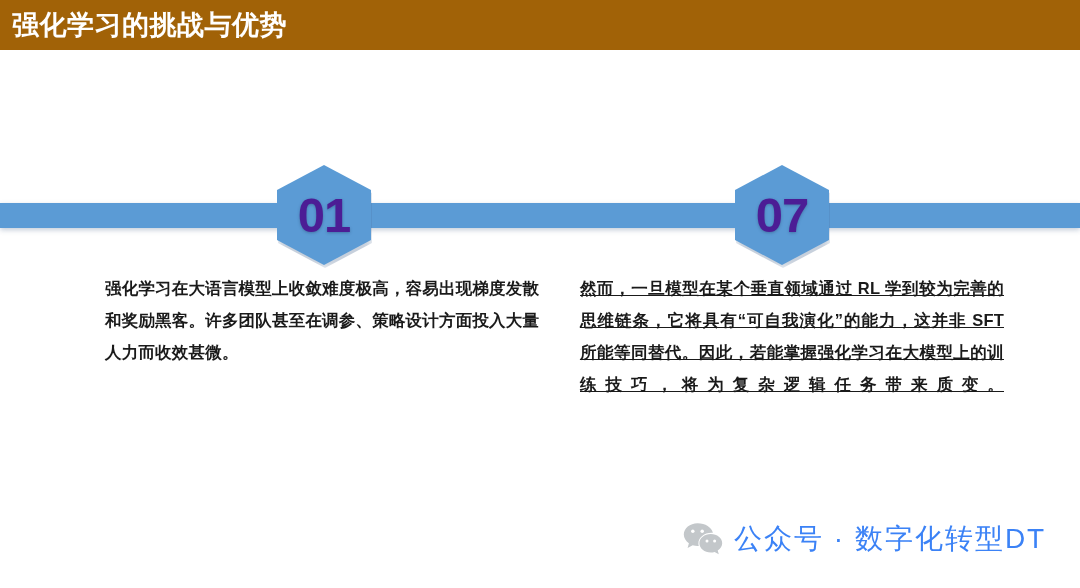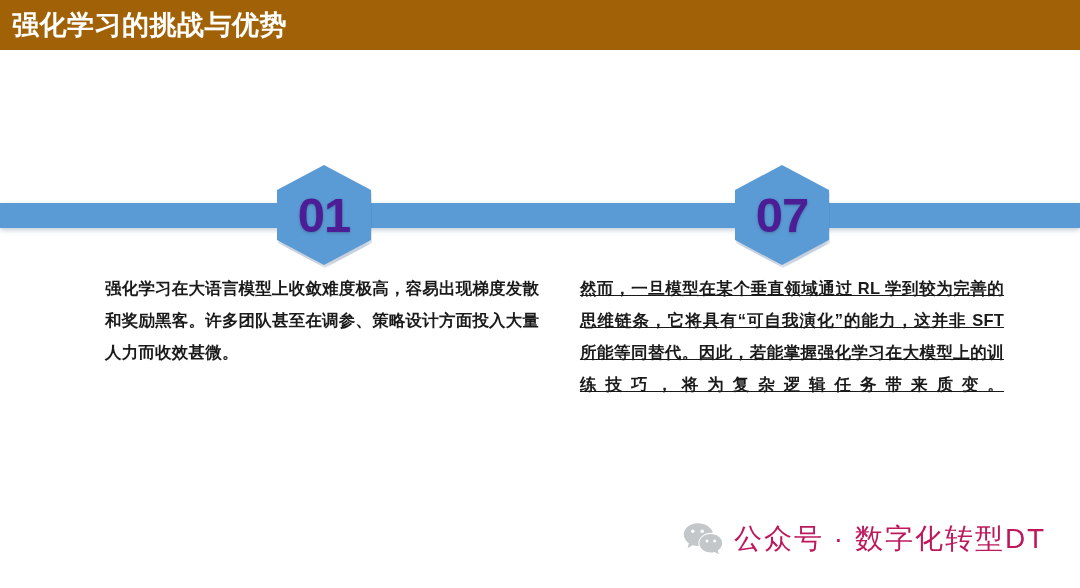--- a/index.html
+++ b/index.html
@@ -117,21 +117,21 @@
     display: flex;
     align-items: center;
     gap: 11px;
   }
   .wechat-icon {
     width: 40px;
     height: 34px;
     display: block;
   }
   .watermark-text {
-    color: #be185d;
+    color: #3b82f6;
     font-size: 28px;
     letter-spacing: 2px;
     line-height: 1;
     white-space: nowrap;
   }
 </style>
 </head>
 <body>
 
 <div class="title-banner">

